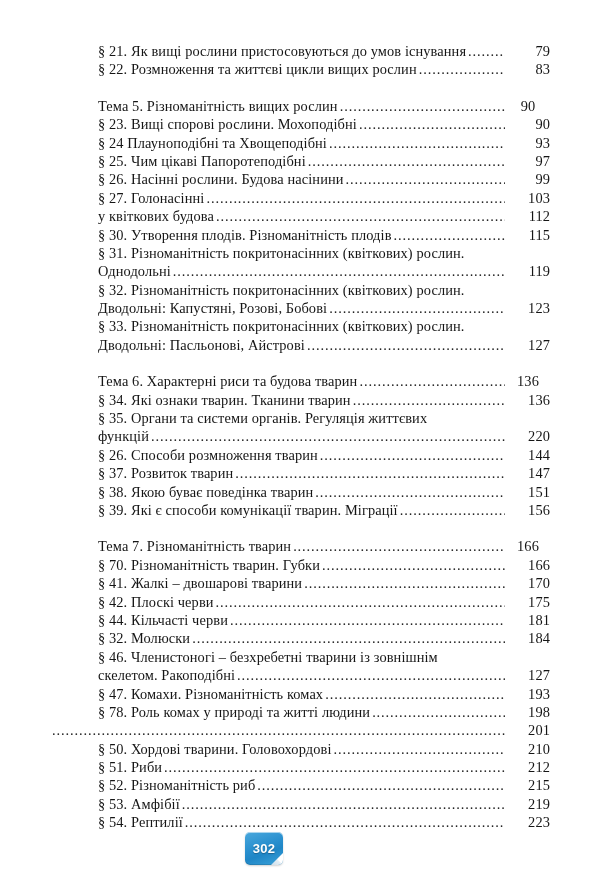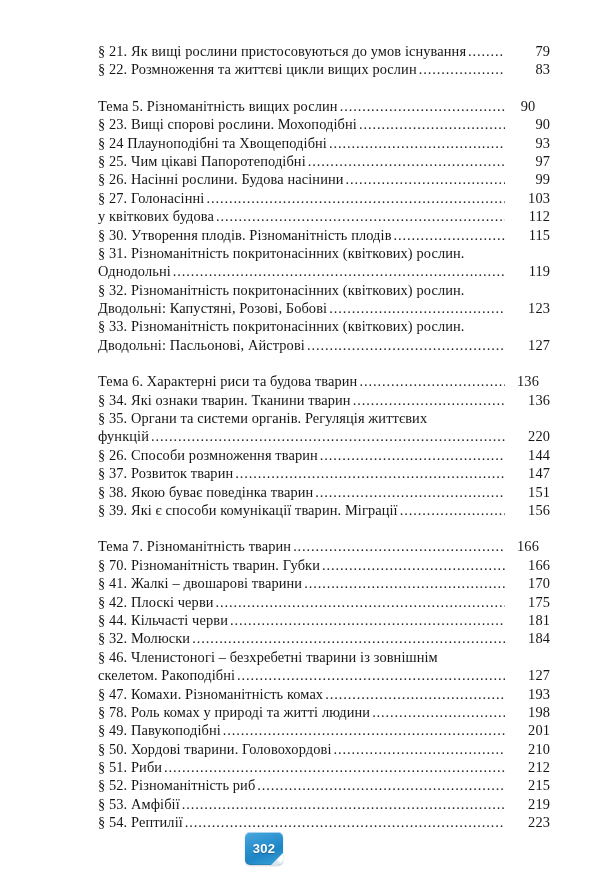--- a/index.html
+++ b/index.html
@@ -367,21 +367,20 @@
       </div>
       <div class="toc-entry">
         <div class="toc-line">
           <span class="entry-title">§ 78. Роль комах у природі та житті людини</span>
           <span class="leader"></span>
           <span class="page-num">198</span>
         </div>
       </div>
       <div class="toc-entry">
         <div class="toc-line">
-          <span class="entry-title">§ 49. Павукоподібні</span>
           <span class="leader"></span>
           <span class="page-num">201</span>
         </div>
       </div>
       <div class="toc-entry">
         <div class="toc-line">
           <span class="entry-title">§ 50. Хордові тварини. Головохордові</span>
           <span class="leader"></span>
           <span class="page-num">210</span>
         </div>

